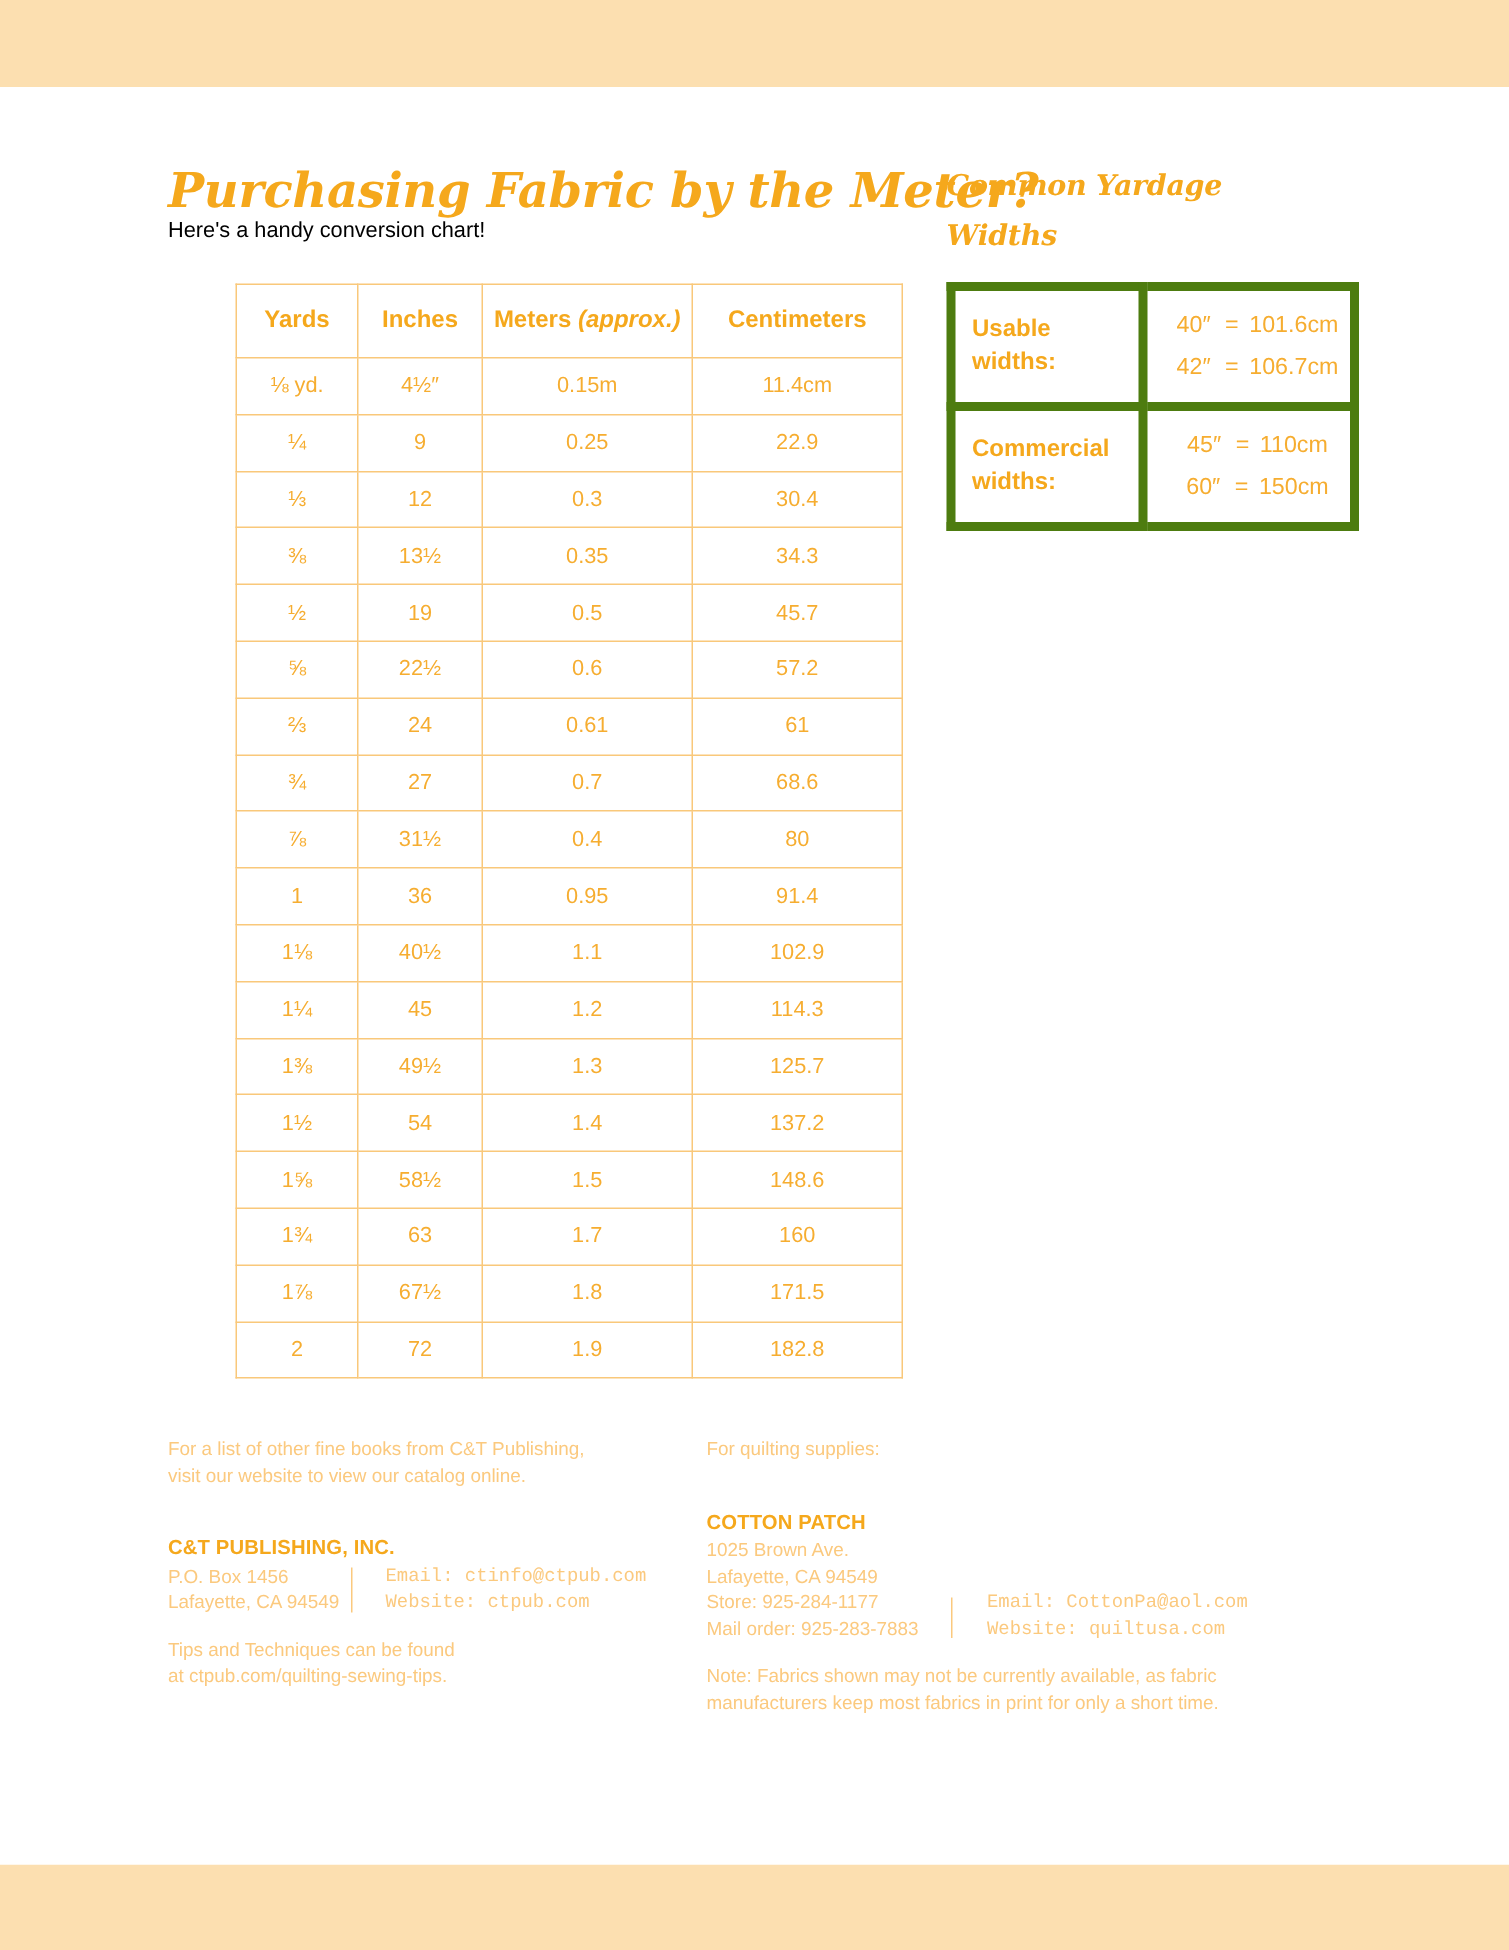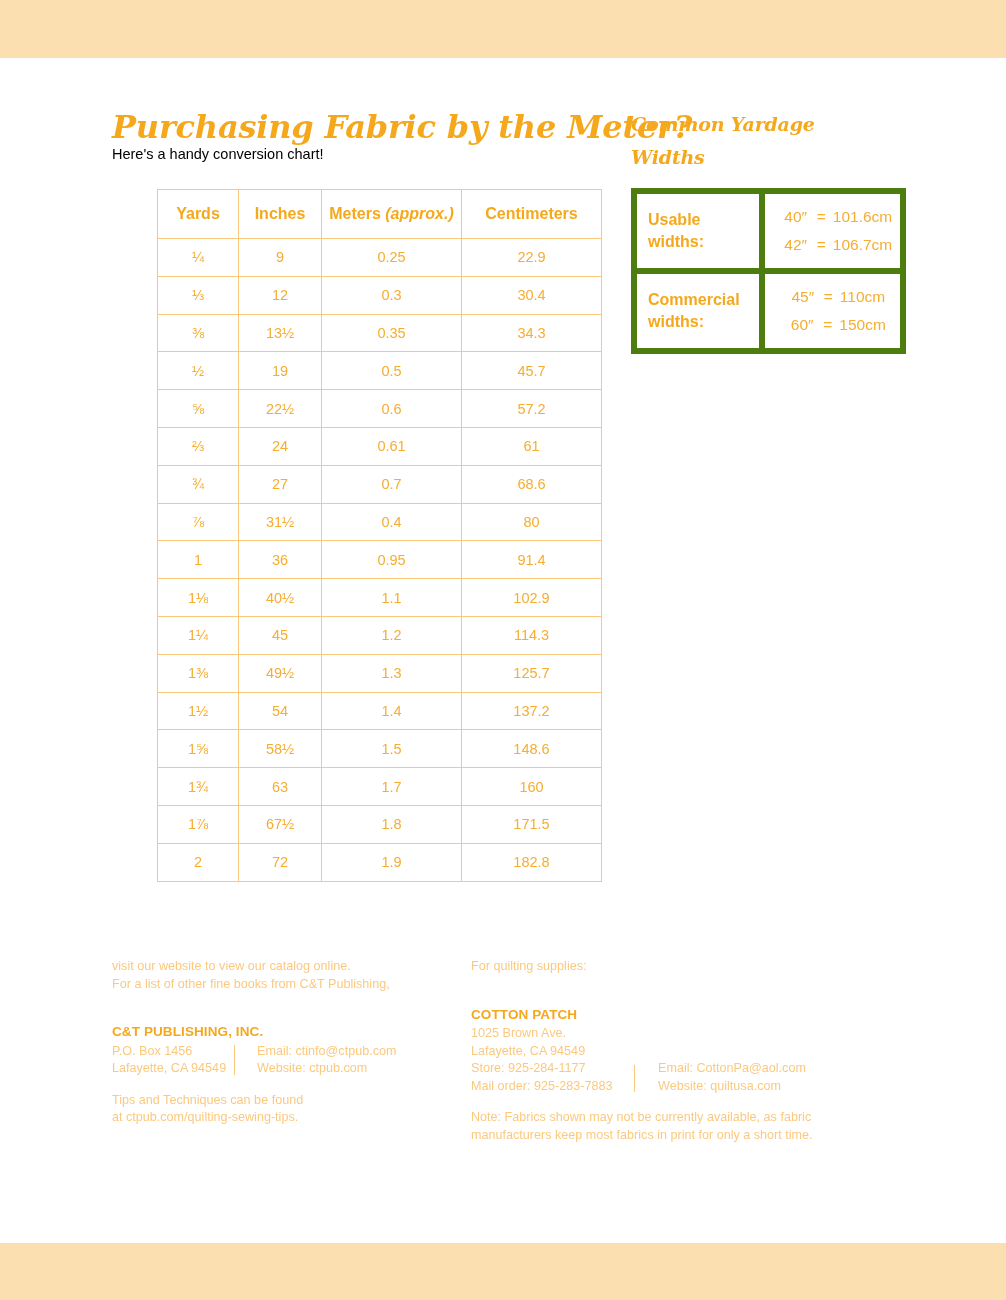--- a/index.html
+++ b/index.html
@@ -154,21 +154,21 @@
     font-weight: bold;
     font-size: 13.5px;
     letter-spacing: 0.1px;
     margin: 16px 0 2px 0;
   }
   .addr-cols {
     position: relative;
     display: flex;
   }
   .addr-left-col { width: 122px; }
-  .addr-right-col { padding-left: 22px; }
+  .addr-right-col { padding-left: 22px; font-family: Liberation Mono, monospace; }
   .addr-right-col.indent-right { padding-left: 23px; }
   .vrule {
     width: 1px;
     background: #fbc97e;
     margin: 1px 0 1px 0;
     align-self: stretch;
   }
   .vrule.short { margin-top: 2px; margin-bottom: 3px; }
 </style>
 </head>
@@ -192,20 +192,26 @@
     <thead>
       <tr>
         <th>Yards</th>
         <th>Inches</th>
         <th><span>Meters </span><span class="ital">(approx.)</span></th>
         <th>Centimeters</th>
       </tr>
     </thead>
     <tbody>
         <tr>
+          <td>⅛ yd.</td>
+          <td>4½″</td>
+          <td>0.15m</td>
+          <td>11.4cm</td>
+        </tr>
+        <tr>
           <td>¼</td>
           <td>9</td>
           <td>0.25</td>
           <td>22.9</td>
         </tr>
         <tr>
           <td>⅓</td>
           <td>12</td>
           <td>0.3</td>
           <td>30.4</td>
@@ -326,22 +332,22 @@
             <div><span class="inch-num">45″</span><span class="eq">=</span><span>110cm</span></div>
             <div><span class="inch-num">60″</span><span class="eq">=</span><span>150cm</span></div>
           </td>
         </tr>
       </tbody>
   </table>
 
   <div class="footer">
 
     <div class="foot-col-left">
+      <p class="foot-p">For a list of other fine books from C&amp;T Publishing,</p>
       <p class="foot-p">visit our website to view our catalog online.</p>
-      <p class="foot-p">For a list of other fine books from C&amp;T Publishing,</p>
       <div class="foot-gap"></div>
       <p class="foot-strong">C&amp;T PUBLISHING, INC.</p>
       <div class="addr-cols">
         <div class="addr-left-col">
           <p class="foot-p">P.O. Box 1456</p>
           <p class="foot-p">Lafayette, CA 94549</p>
         </div>
         <div class="vrule short"></div>
         <div class="addr-right-col">
           <p class="foot-p">Email: ctinfo@ctpub.com</p>

